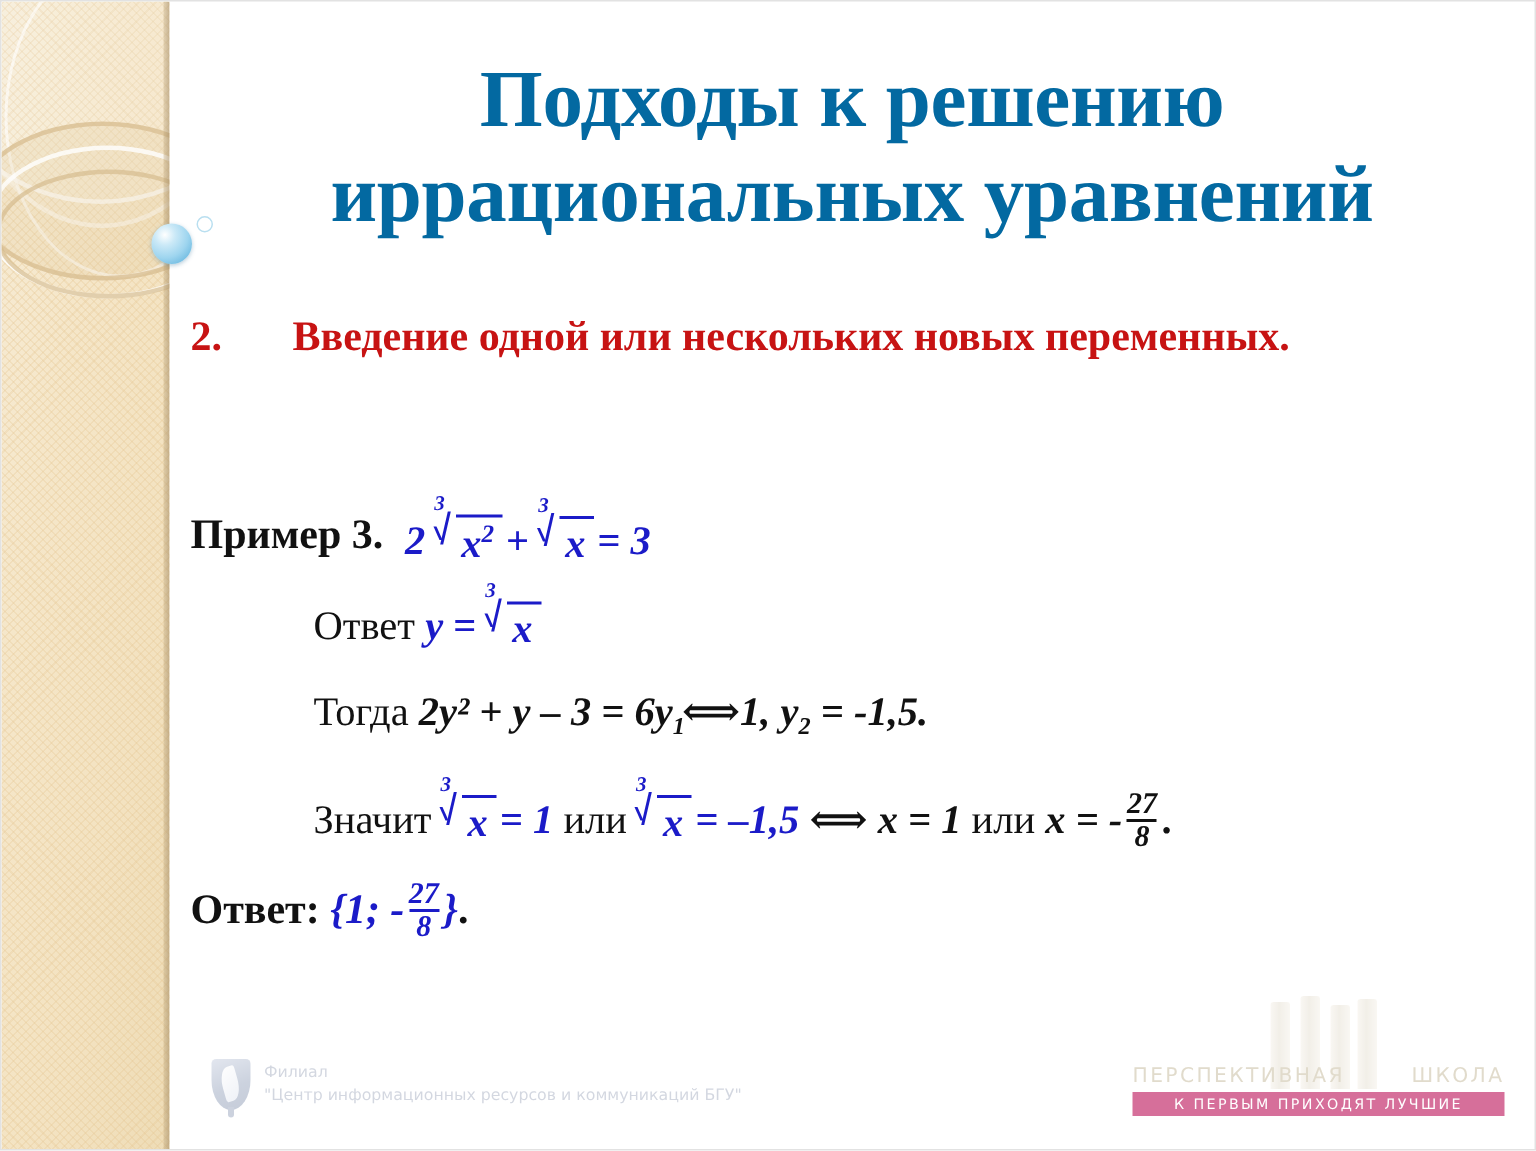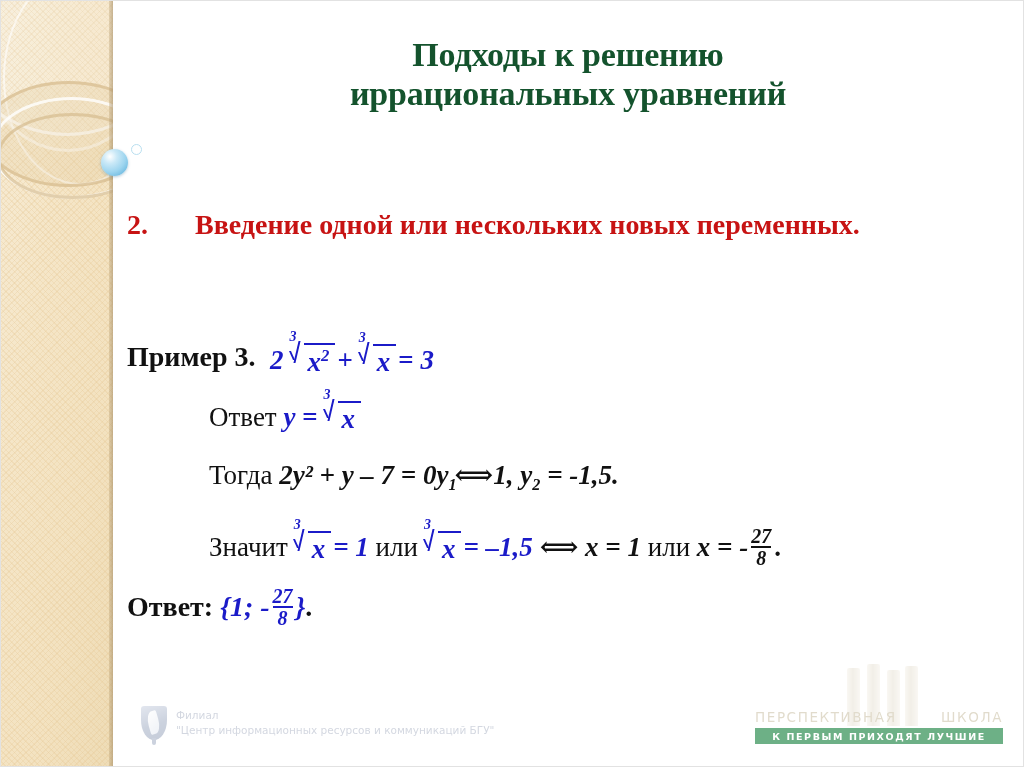--- a/index.html
+++ b/index.html
@@ -80,23 +80,23 @@
     position: absolute;
     left: 112px; top: 0;
     width: 912px; height: 767px;
   }
 
   #title {
     position: absolute;
     left: 10px; top: 34px;
     width: 890px;
     text-align: center;
-    color: #14532d;
+    color: #0369a1;
     font-weight: bold;
-    font-size: 34px;
+    font-size: 54px;
     line-height: 1.16;
     letter-spacing: -0.2px;
   }
   #title .line2 { display: block; }
 
   
   #point {
     position: absolute;
     left: 14px; top: 206px;
     width: 810px;
@@ -247,25 +247,25 @@
     justify-content: space-between;
     align-items: flex-end;
     font-family: "DejaVu Sans", "Liberation Sans", sans-serif;
     color: #cfc6ad;
     font-size: 13.5px;
     letter-spacing: 1.6px;
     margin-bottom: 3px;
   }
   #footer-right .tagline {
     position: relative;
-    background: #15803d;
+    background: #be185d;
     color: #ffffff;
     font-family: "DejaVu Sans", "Liberation Sans", sans-serif;
     font-size: 9.5px;
-    font-weight: bold;
+    font-weight: normal;
     letter-spacing: 1.6px;
     text-align: center;
     padding: 2.5px 0 2.5px;
   }
 </style>
 </head>
 <body>
 
 <div id="slide">
 
@@ -304,21 +304,21 @@
       </div>
 
       <div class="mline l-pu">
         <span class="blk-reg">Ответ</span>
         <span class="blue">y</span>
         <span class="blue-up">=</span><span class="radical blue"><span class="idx">3</span><span class="tick2"></span><span class="tick"></span><span class="rad-body">x</span></span>
       </div>
 
       <div class="mline l-tg">
         <span class="blk-reg">Тогда</span>
-        <span class="blk" style="font-style:italic">2y² + y – 7 = 0</span><span class="blk" style="font-style:italic">y</span><span class="sub blk">1</span><span class="blk" style="margin-left:-2px">⟺</span><span class="blk" style="font-style:italic">1,</span>
+        <span class="blk" style="font-style:italic">2y² + y – 3 = 6</span><span class="blk" style="font-style:italic">y</span><span class="sub blk">1</span><span class="blk" style="margin-left:-2px">⟺</span><span class="blk" style="font-style:italic">1,</span>
         <span class="blk" style="font-style:italic">y</span><span class="sub blk">2</span>
         <span class="blk" style="font-style:italic">= -1,5.</span>
       </div>
 
       <div class="mline l-zn">
         <span class="blk-reg">Значит</span><span class="radical blue"><span class="idx">3</span><span class="tick2"></span><span class="tick"></span><span class="rad-body">x</span></span><span class="blue">= 1</span>
         <span class="blk-reg">или</span><span class="radical blue"><span class="idx">3</span><span class="tick2"></span><span class="tick"></span><span class="rad-body">x</span></span><span class="blue">= –1,5</span>
         <span class="blk">⟺</span>
         <span class="blk" style="font-style:italic">x = 1</span>
         <span class="blk-reg">или</span>

